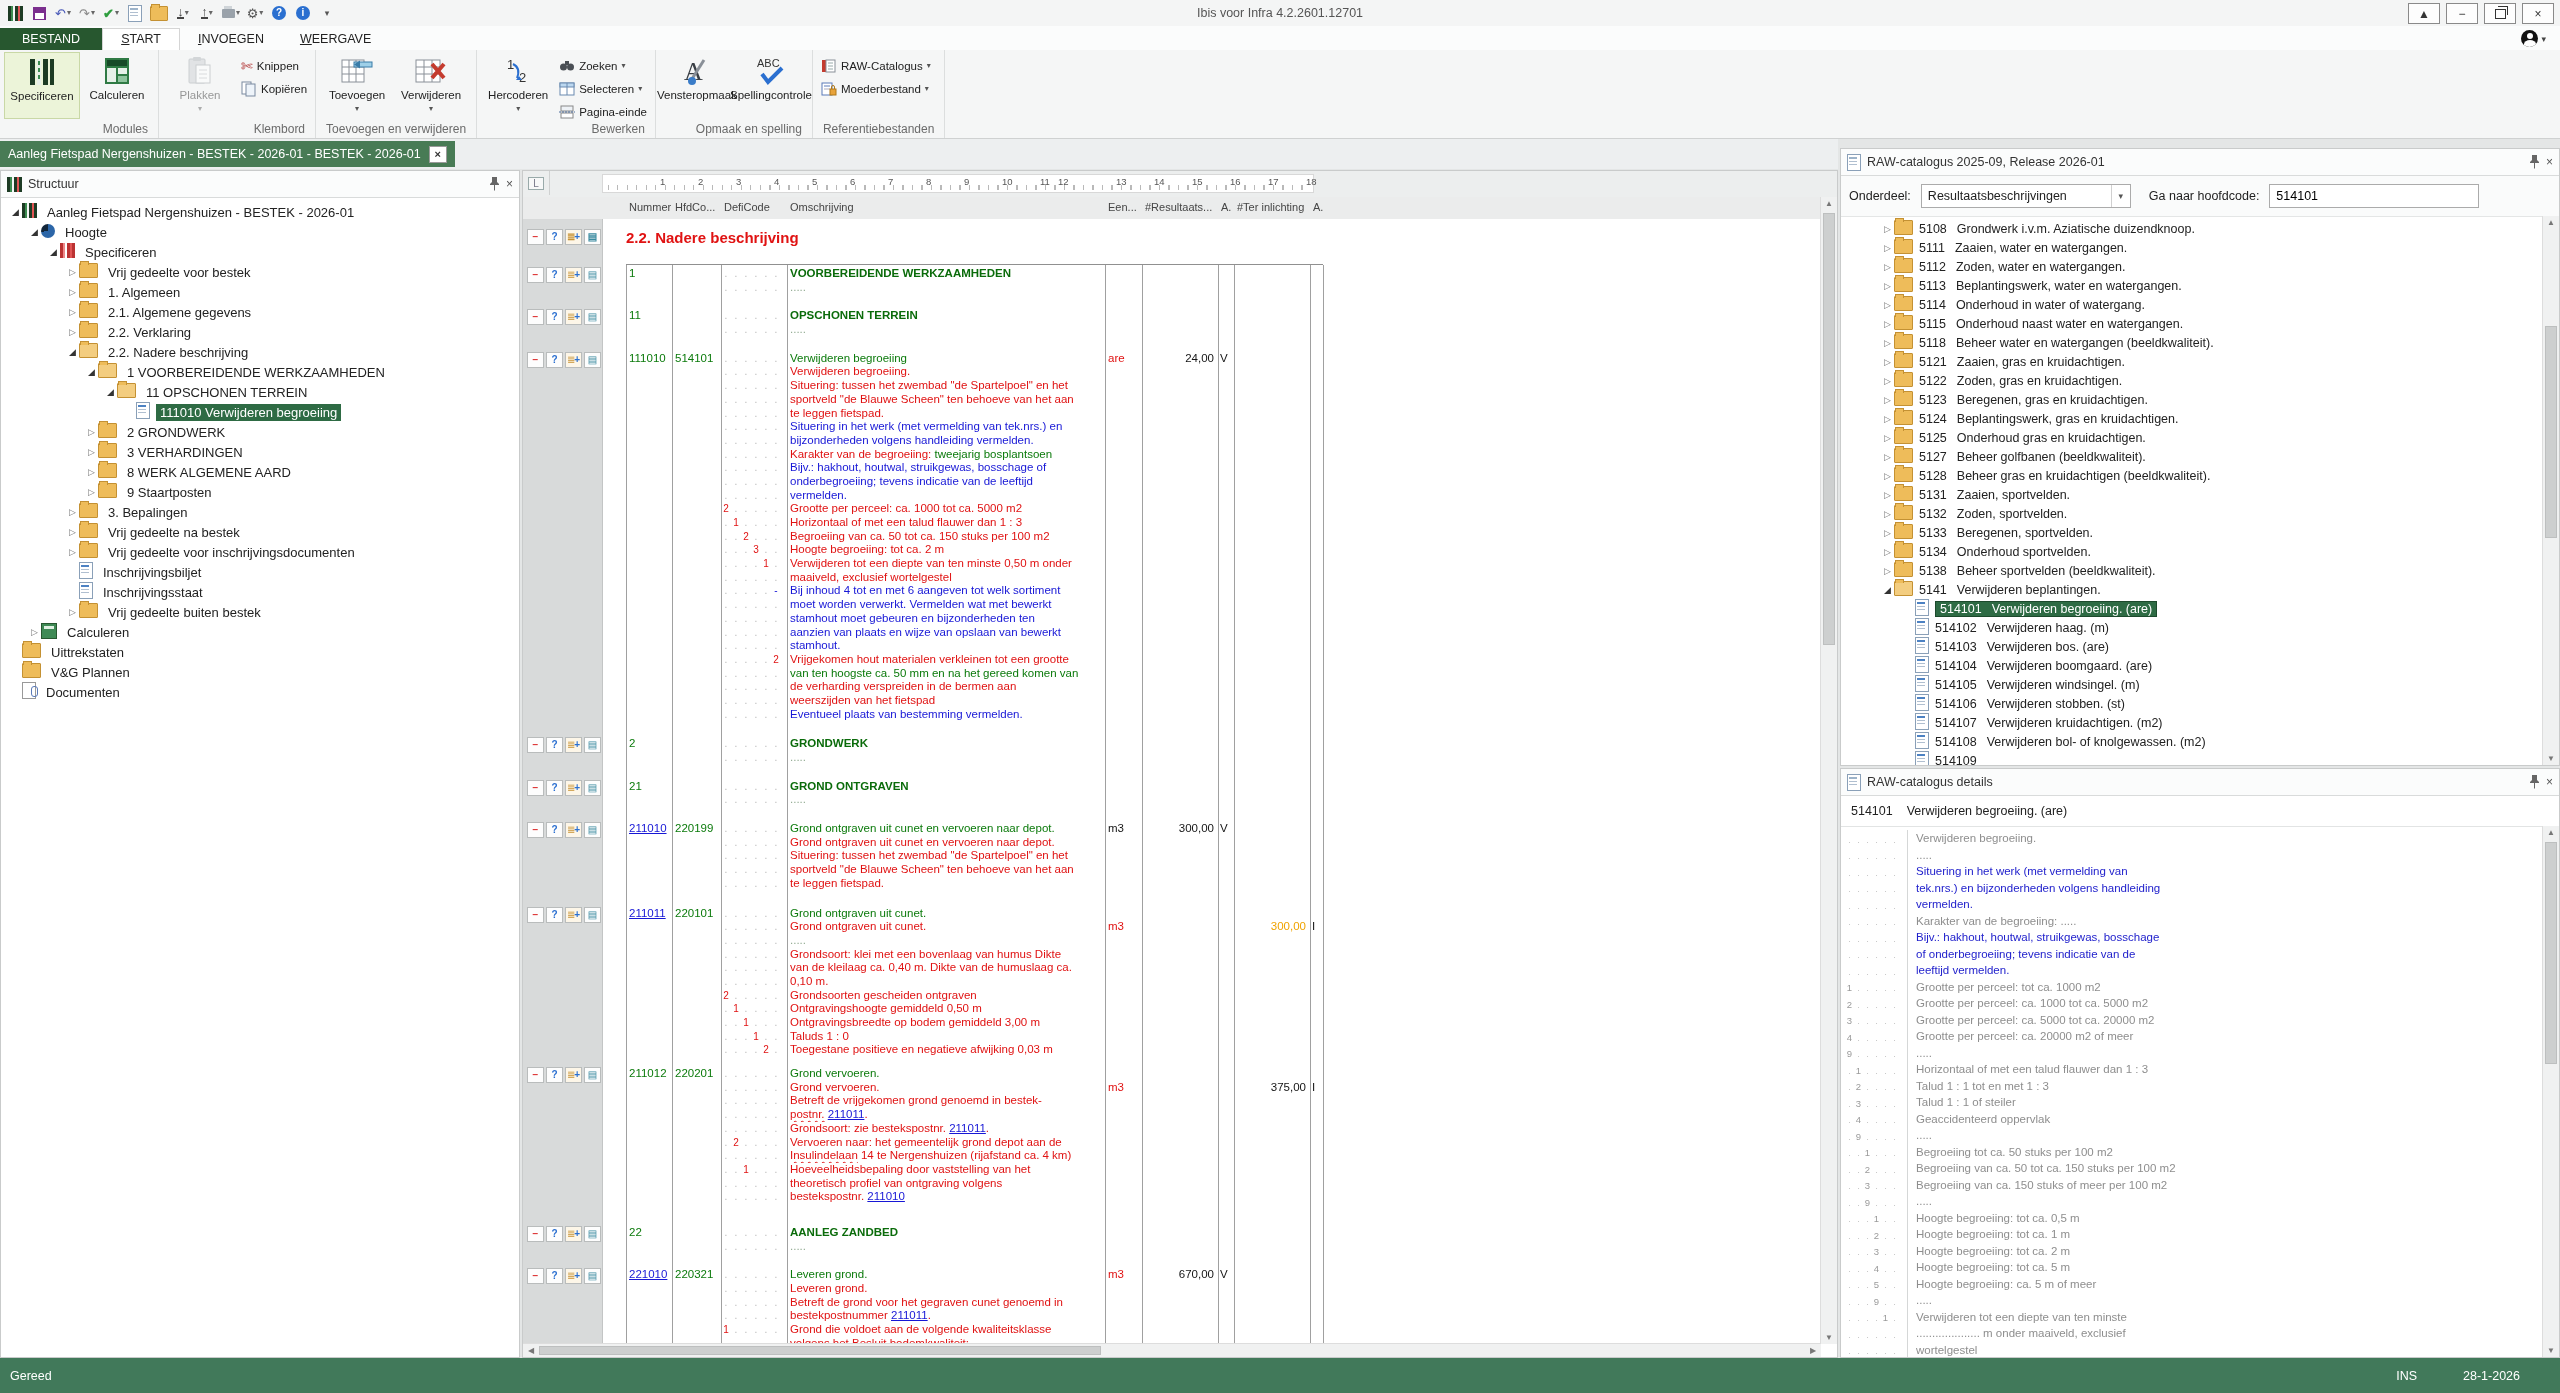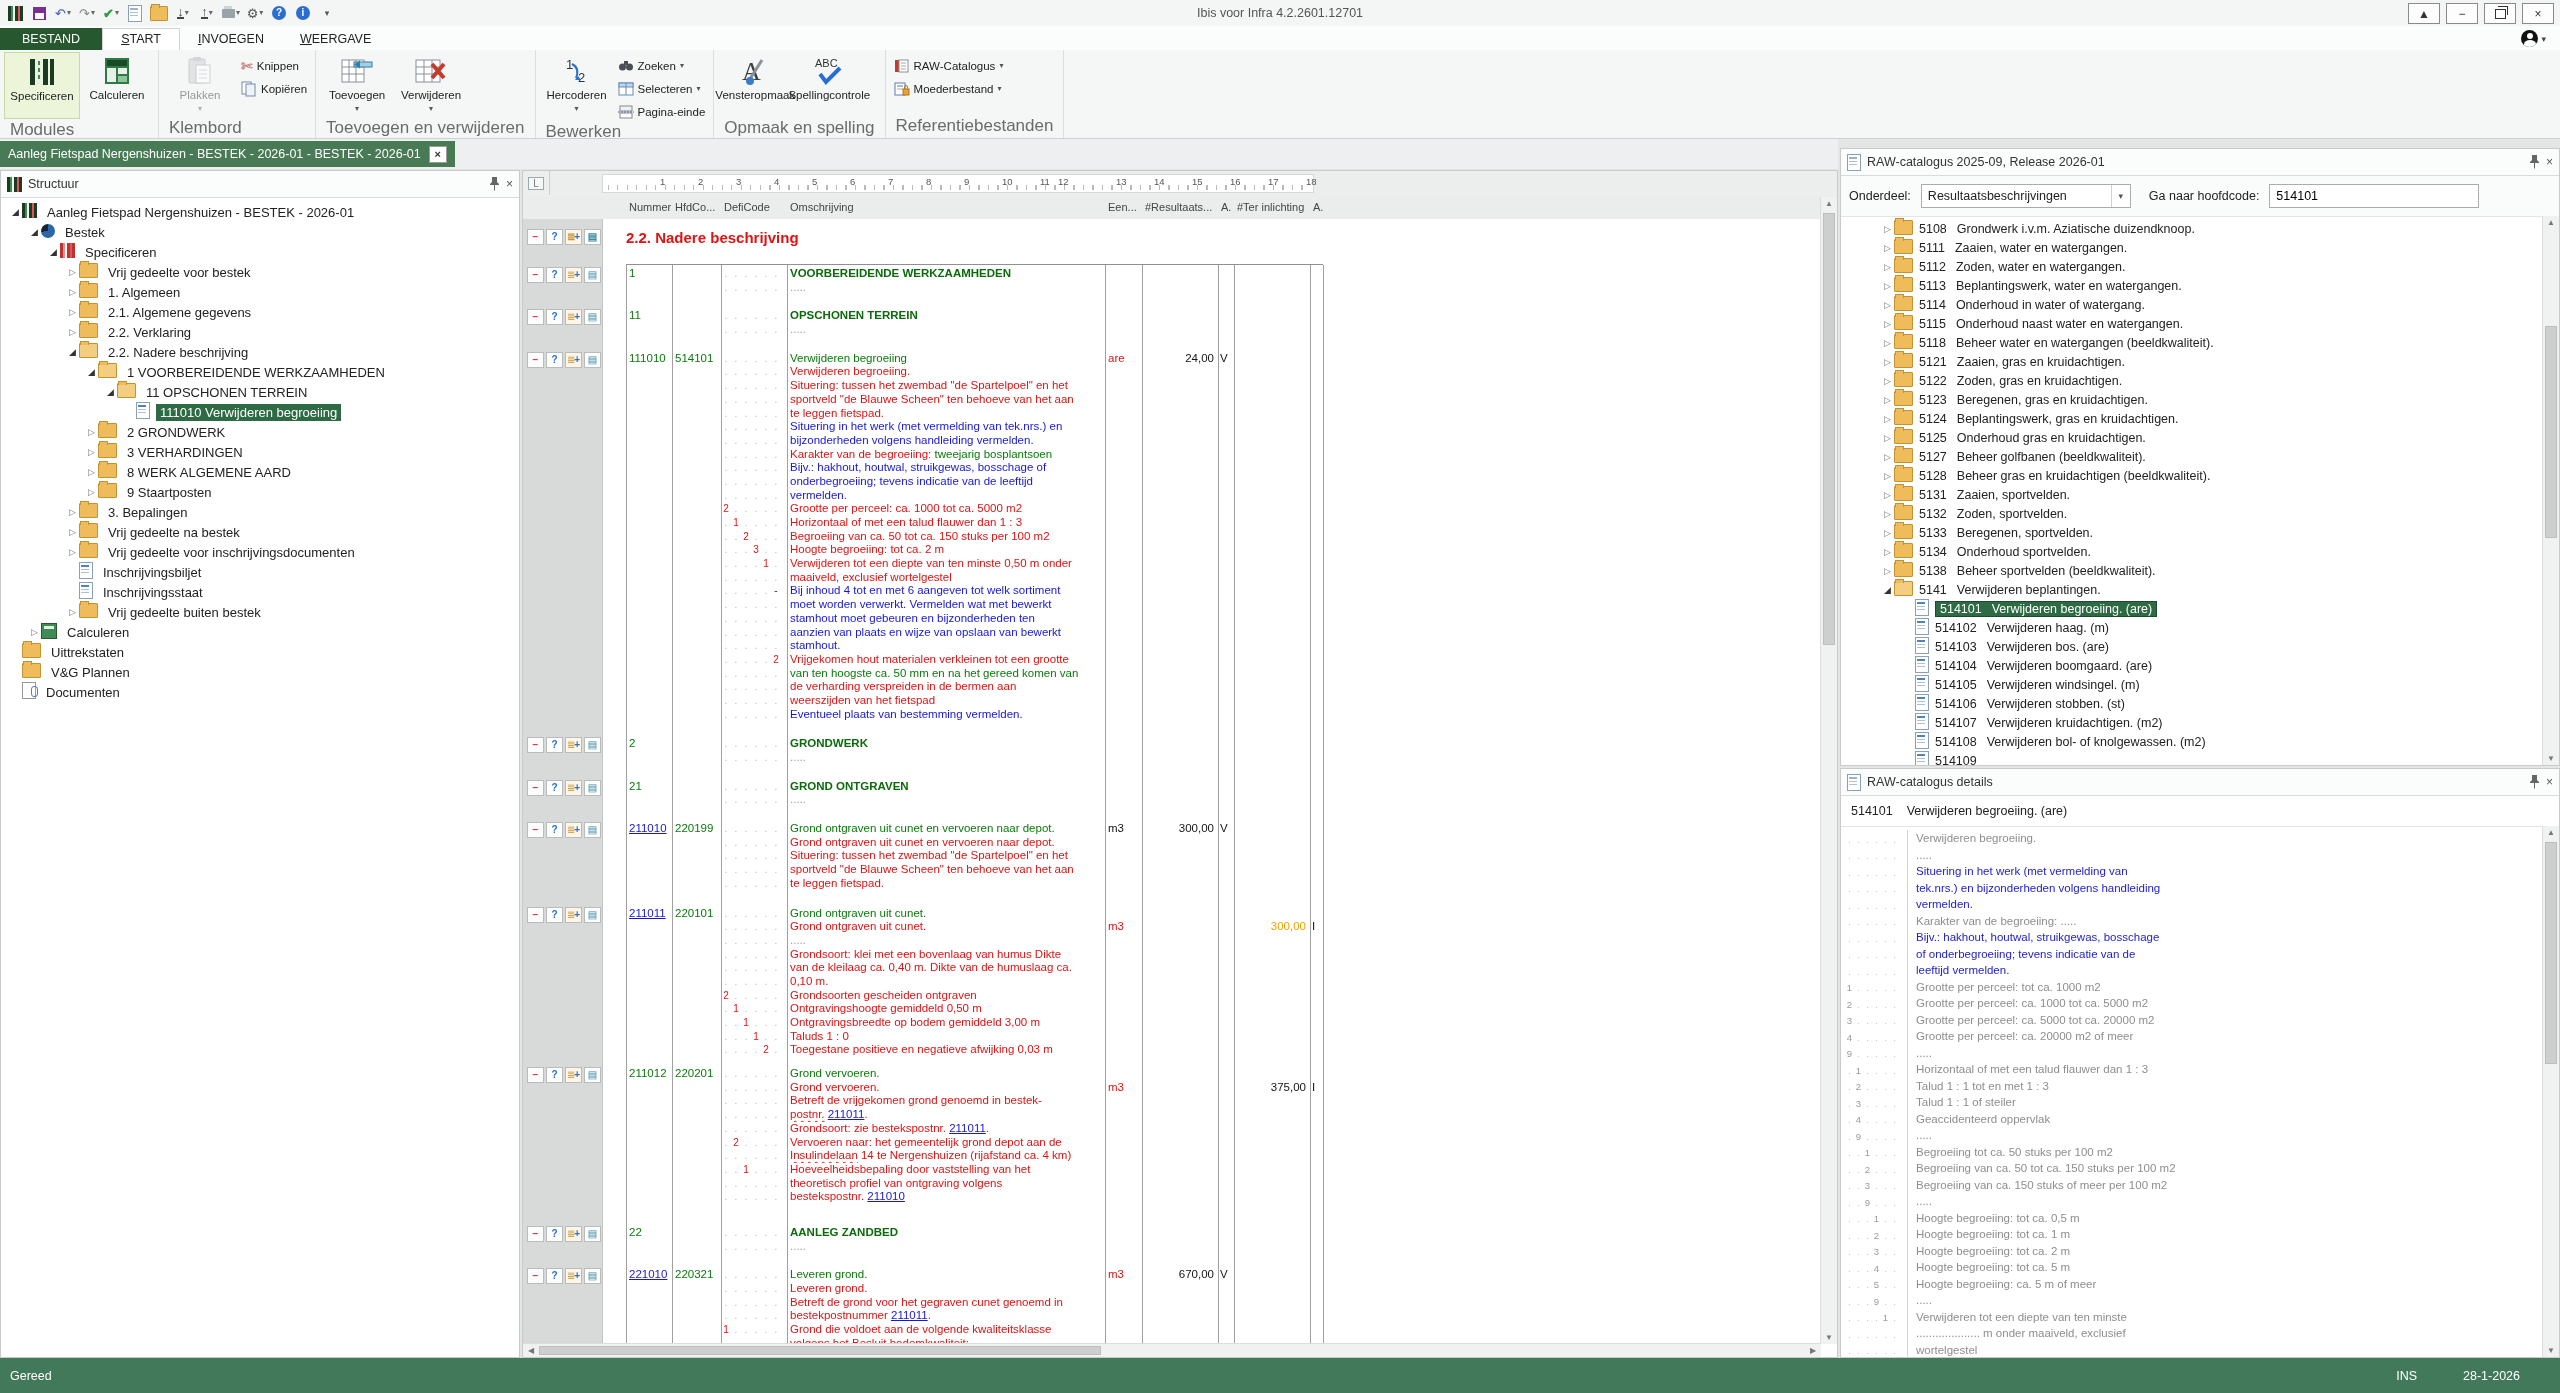--- a/index.html
+++ b/index.html
@@ -24,21 +24,21 @@
   .tab.active{background:#fff;border:1px solid #d5d5d5;border-bottom:none;}
   .account{position:absolute;right:14px;top:30px;display:flex;align-items:center;gap:3px;}
   .acc-circ{width:17px;height:17px;border-radius:50%;background:#111;position:relative;overflow:hidden;}
   .acc-circ:before{content:"";position:absolute;left:5.5px;top:3px;width:6px;height:6px;border-radius:50%;background:#fff;}
   .acc-circ:after{content:"";position:absolute;left:2.5px;top:10px;width:12px;height:8px;border-radius:50% 50% 0 0;background:#fff;}
   .caret{font-size:9px;color:#444;}
   
   .ribbon{position:absolute;top:50px;left:0;right:0;height:88px;background:#f5f6f6;border-bottom:1px solid #cfd1d1;display:flex;}
   .rgroup{display:flex;flex-direction:column;border-right:1px solid #dcdede;padding:2px 4px 0 4px;}
   .rbody{flex:1;display:flex;align-items:flex-start;}
-  .rlabel{text-align:left;font-size:17px;color:#6b6b6b;padding:1px 6px 2px 6px;}
+  .rlabel{text-align:right;font-size:12px;color:#6b6b6b;padding:1px 6px 2px 6px;}
   .rbtn-lg{width:74px;display:flex;flex-direction:column;align-items:center;padding-top:3px;height:62px;}
   .rbtn-lg .ric{height:32px;display:flex;align-items:center;justify-content:center;}
   .rbtn-lg .rtx{font-size:11.5px;color:#222;text-align:center;line-height:12px;margin-top:2px;}
   .rbtn-lg.sel{background:#ecf4d9;border:1px solid #c9d8a6;}
   .rbtn-lg.dis{opacity:.45;}
   .smallcol{display:flex;flex-direction:column;justify-content:flex-start;padding-top:4px;gap:4px;}
   .rbtn-sm{display:flex;align-items:center;gap:4px;font-size:11.5px;color:#222;padding:1px 4px;height:17px;}
   .dd{font-size:8px;color:#555;}
   .ric svg,.rbtn-sm svg{display:block;}
   
@@ -461,21 +461,21 @@
     </div>
     <div class="tree" id="structure-tree">
         <div class="trow" style="padding-left: 8px;">
           <span class="texp open">◢</span>
           <span class="tico"><span class="i-app"></span></span>
           <span class="tlabel">Aanleg Fietspad Nergenshuizen - BESTEK - 2026-01</span>
         </div>
         <div class="trow" style="padding-left: 27px;">
           <span class="texp open">◢</span>
           <span class="tico"><span class="i-pie"></span></span>
-          <span class="tlabel">Bestek</span>
+          <span class="tlabel">Hoogte</span>
         </div>
         <div class="trow" style="padding-left: 46px;">
           <span class="texp open">◢</span>
           <span class="tico"><span class="i-app red"></span></span>
           <span class="tlabel">Specificeren</span>
         </div>
         <div class="trow" style="padding-left: 65px;">
           <span class="texp">▷</span>
           <span class="tico"><span class="i-folder"></span></span>
           <span class="tlabel">Vrij gedeelte voor bestek</span>

